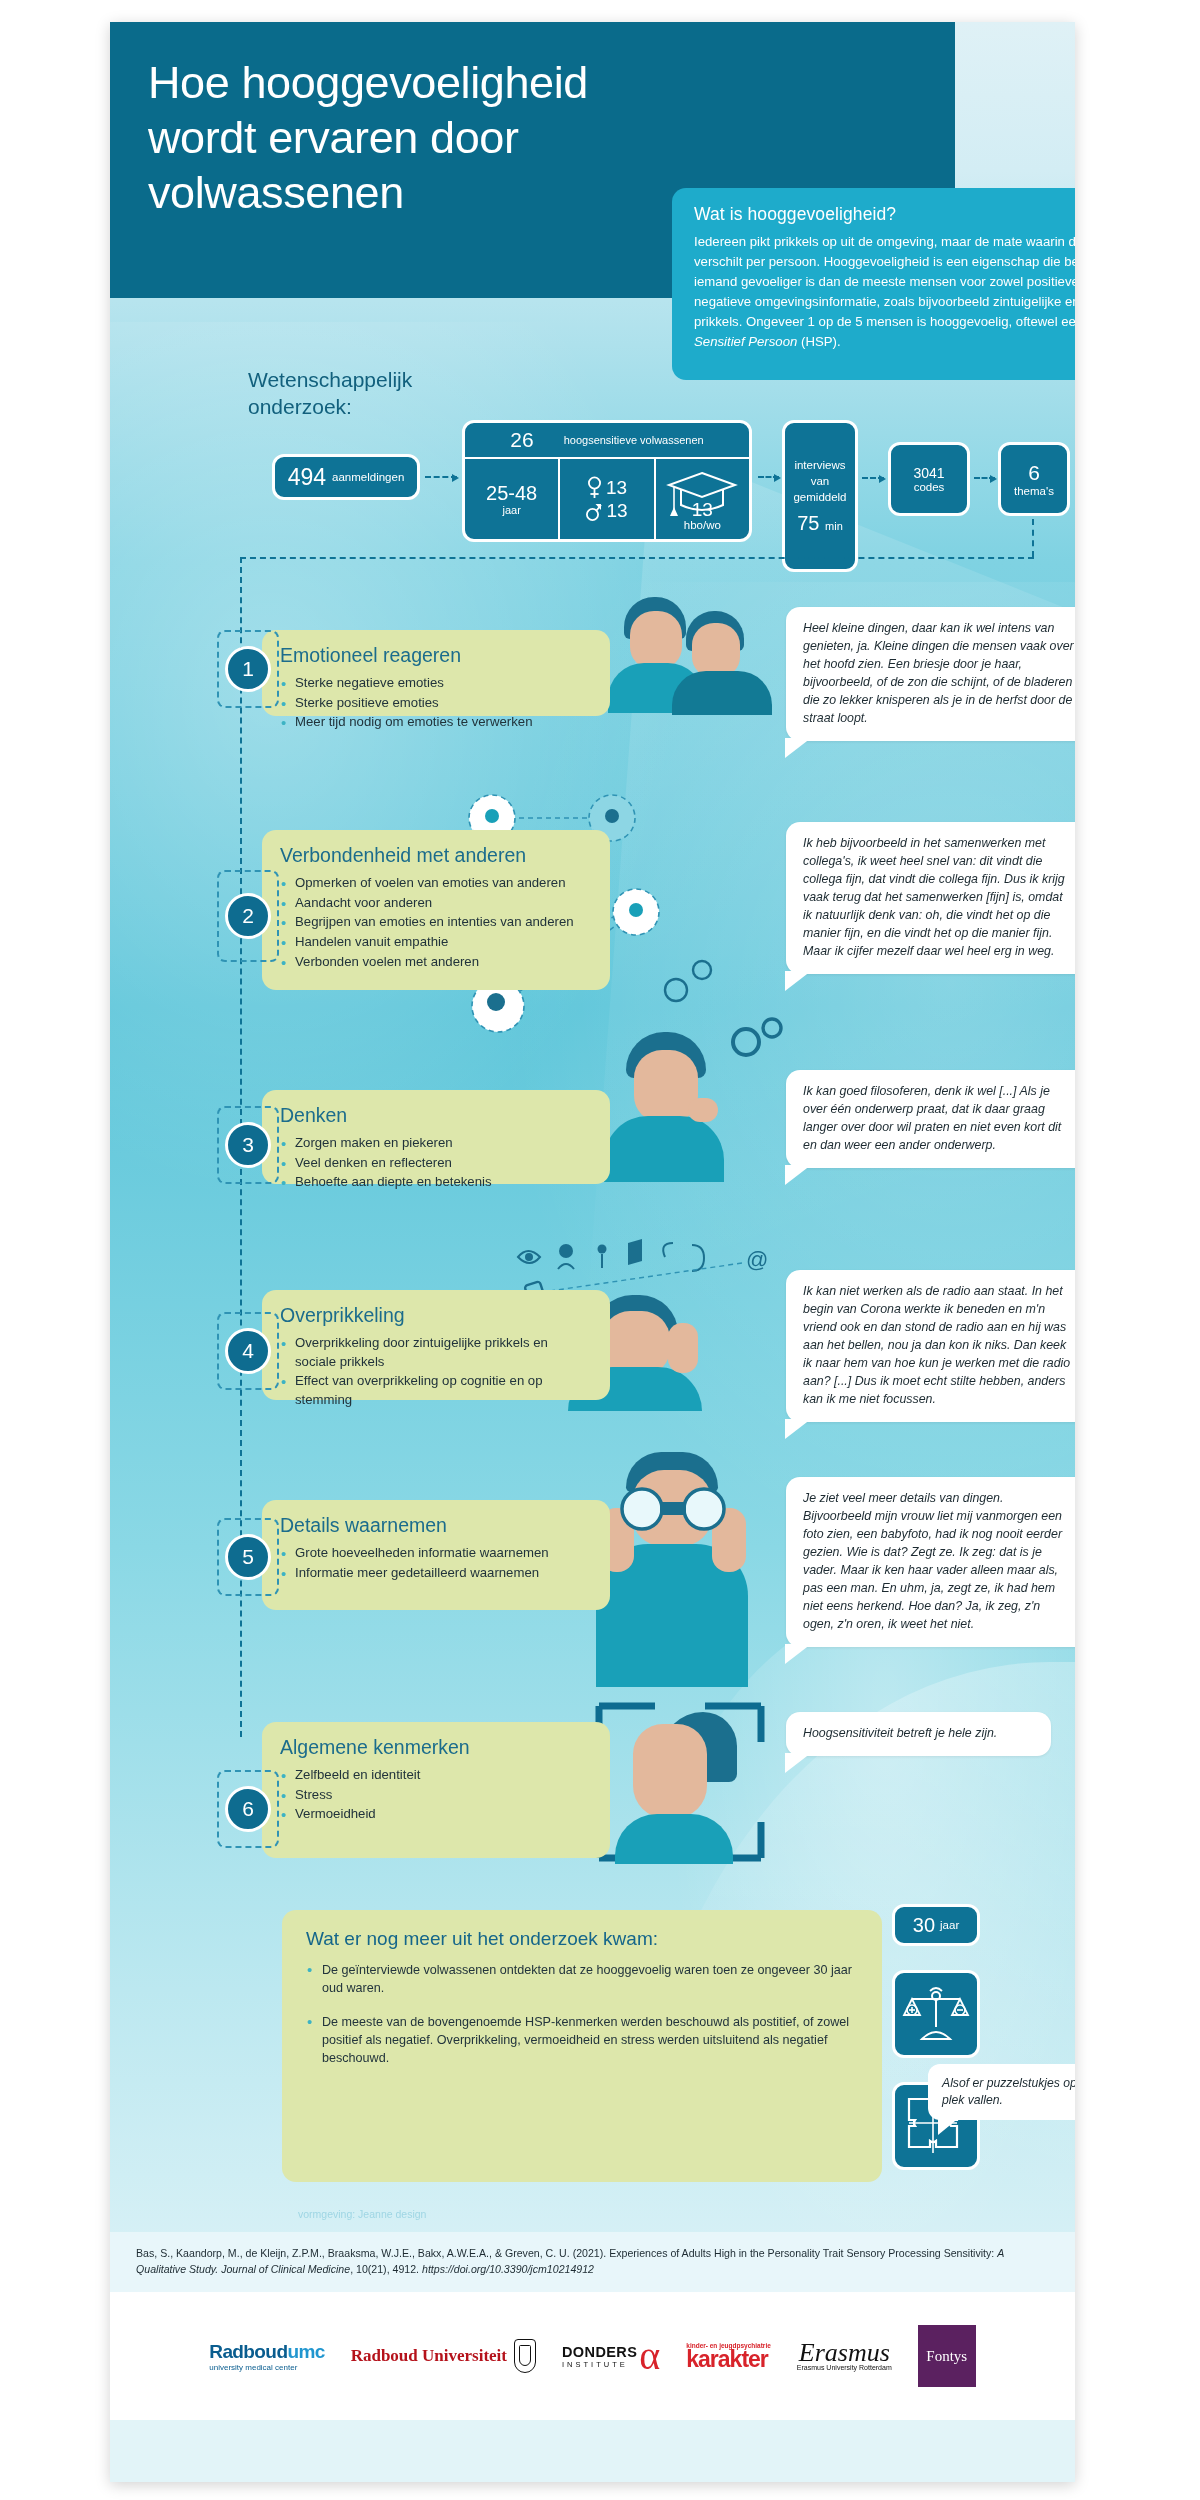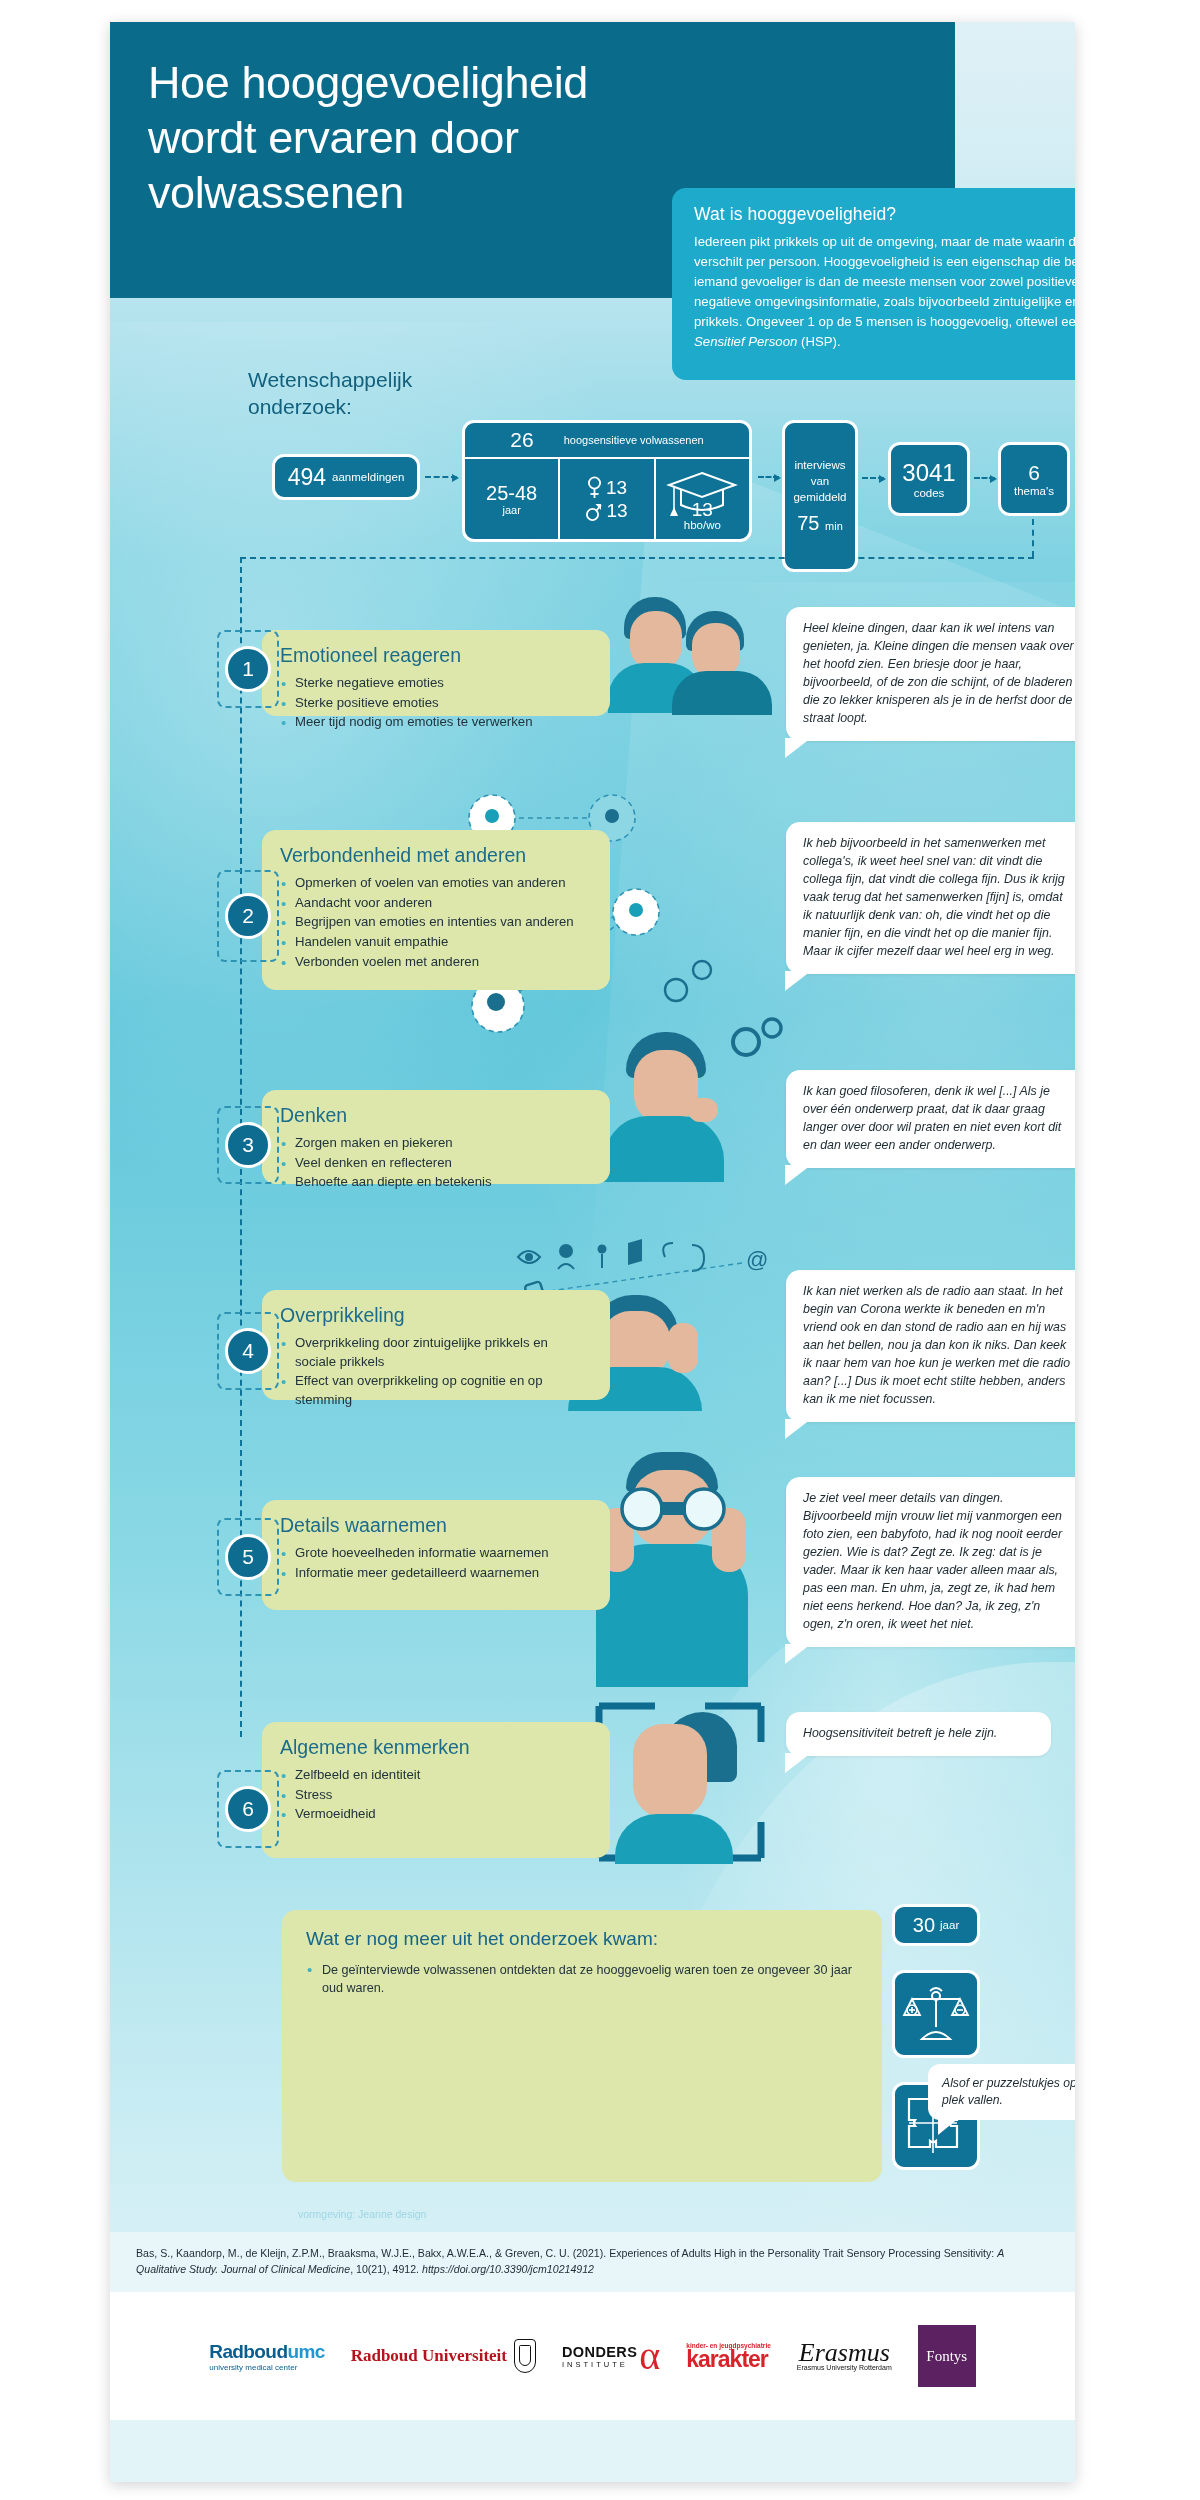--- a/index.html
+++ b/index.html
@@ -92,21 +92,21 @@
   .gline { display:flex; align-items:center; gap:4px; font-size:19px; line-height:1.15;}
   .cap-num { position:absolute; top:40px; font-size:19px; }
   .cap-sub { position:absolute; bottom:8px; font-size:11.5px; }
 
   .boxint { left:672px; top:398px; width:76px; height:152px; border-radius:12px;
             flex-direction:column; }
   .boxint .l1 { font-size:11.5px; line-height:1.4; text-align:center;}
   .boxint .l2 { font-size:20px; margin-top:7px;}
   .boxint .l2 small { font-size:11px; }
   .box3041 { left:778px; top:420px; width:82px; height:74px; border-radius:12px; flex-direction:column;}
-  .box3041 .big { font-size:24px; }
+  .box3041 .big { font-size:14px; }
   .box3041 .sm { font-size:11.5px; margin-left:0; }
   .box6 { left:888px; top:420px; width:72px; height:74px; border-radius:12px; flex-direction:column;}
   .box6 .big { font-size:21px; }
   .box6 .sm { font-size:11.5px; margin-left:0; }
 
   .arrow { position:absolute; height:2px; border-top:2px dashed #0e7396; }
   .arrow::after{ content:''; position:absolute; right:-2px; top:-4px;
     border-left:7px solid #0e7396; border-top:4px solid transparent; border-bottom:4px solid transparent;}
   .a1 { left:315px; top:454px; width:32px; }
   .a2 { left:648px; top:454px; width:21px; }
@@ -463,20 +463,21 @@
       <li>Stress</li>
       <li>Vermoeidheid</li>
     </ul>
   </div>
   <div class="quote" style="left:676px; top:1690px; width:265px;">Hoogsensitiviteit betreft je hele zijn.</div>
 
   <div class="findings">
     <h3>Wat er nog meer uit het onderzoek kwam:</h3>
     <ul>
       <li>De geïnterviewde volwassenen ontdekten dat ze hooggevoelig waren toen ze ongeveer 30 jaar oud waren.</li>
+      <li>De meeste van de bovengenoemde HSP-kenmerken werden beschouwd als postitief, of zowel positief als negatief. Overprikkeling, vermoeidheid en stress werden uitsluitend als negatief beschouwd.</li>
     </ul>
   </div>
 
   <div class="ibox ib1">
     <span class="big">30</span>
     <span class="sm">jaar</span>
   </div>
   <div class="ibox ib2">
     <svg width="68" height="62" viewBox="0 0 68 62">
       <circle cx="34" cy="13" r="4" fill="none" stroke="#fff" stroke-width="2"></circle>

